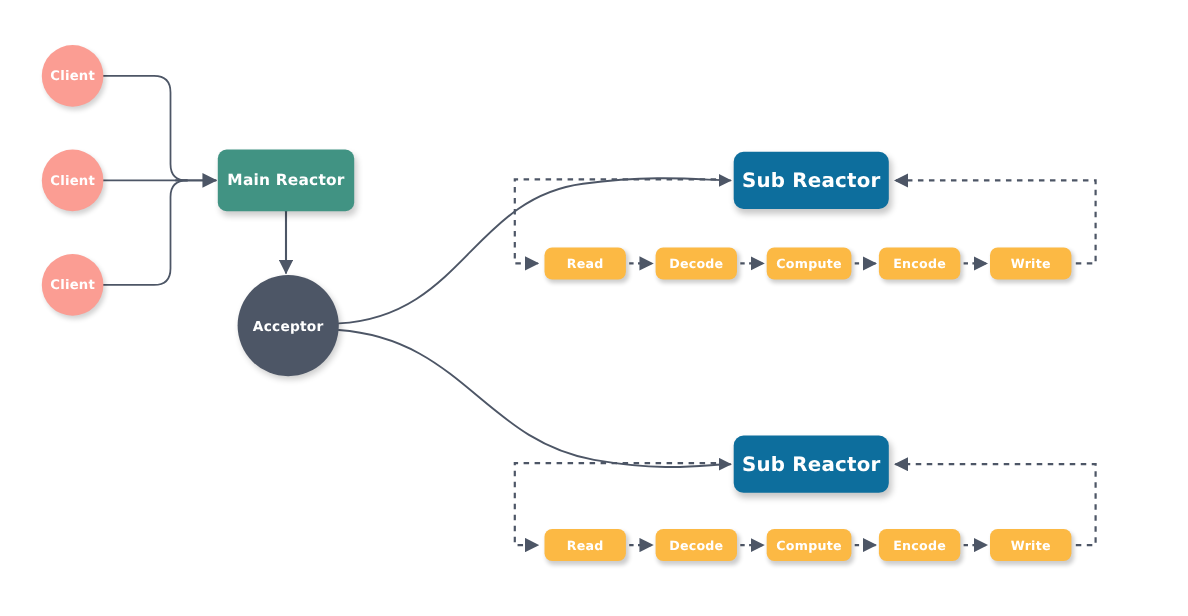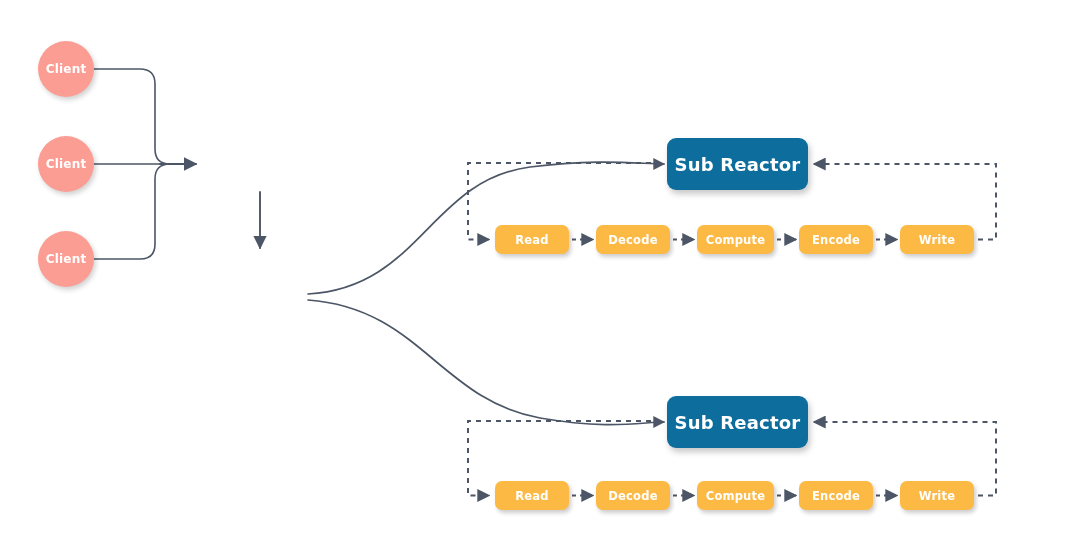--- a/index.html
+++ b/index.html
@@ -105,21 +105,27 @@
   <div class="node client" style="left: 38px; top: 41px; width: 56px; height: 56px; background: rgb(251, 157, 147);">
     <span>Client</span>
   </div>
   <div class="node client" style="left: 38px; top: 136px; width: 56px; height: 56px; background: rgb(251, 157, 147);">
     <span>Client</span>
   </div>
   <div class="node client" style="left: 38px; top: 231px; width: 56px; height: 56px; background: rgb(251, 157, 147);">
     <span>Client</span>
   </div>
 
+  <div class="node mainreactor" style="left: 198px; top: 136px; width: 124px; height: 56px; background: rgb(65, 147, 131);">
+    <span>Main Reactor</span>
+  </div>
 
+  <div class="node acceptor" style="left: 216px; top: 250px; width: 92px; height: 92px; background: rgb(77, 86, 102);">
+    <span>Acceptor</span>
+  </div>
 
   <div class="node subreactor" style="left: 667px; top: 138px; width: 141px; height: 52px; background: rgb(13, 110, 157);">
     <span>Sub Reactor</span>
   </div>
   <div class="node subreactor" style="left: 667px; top: 396px; width: 141px; height: 52px; background: rgb(13, 110, 157);">
     <span>Sub Reactor</span>
   </div>
 
   <div id="pipelines">
       <div class="node stage-box" style="left: 495px; top: 225px; width: 74px; height: 29px; background: rgb(252, 185, 68);">

